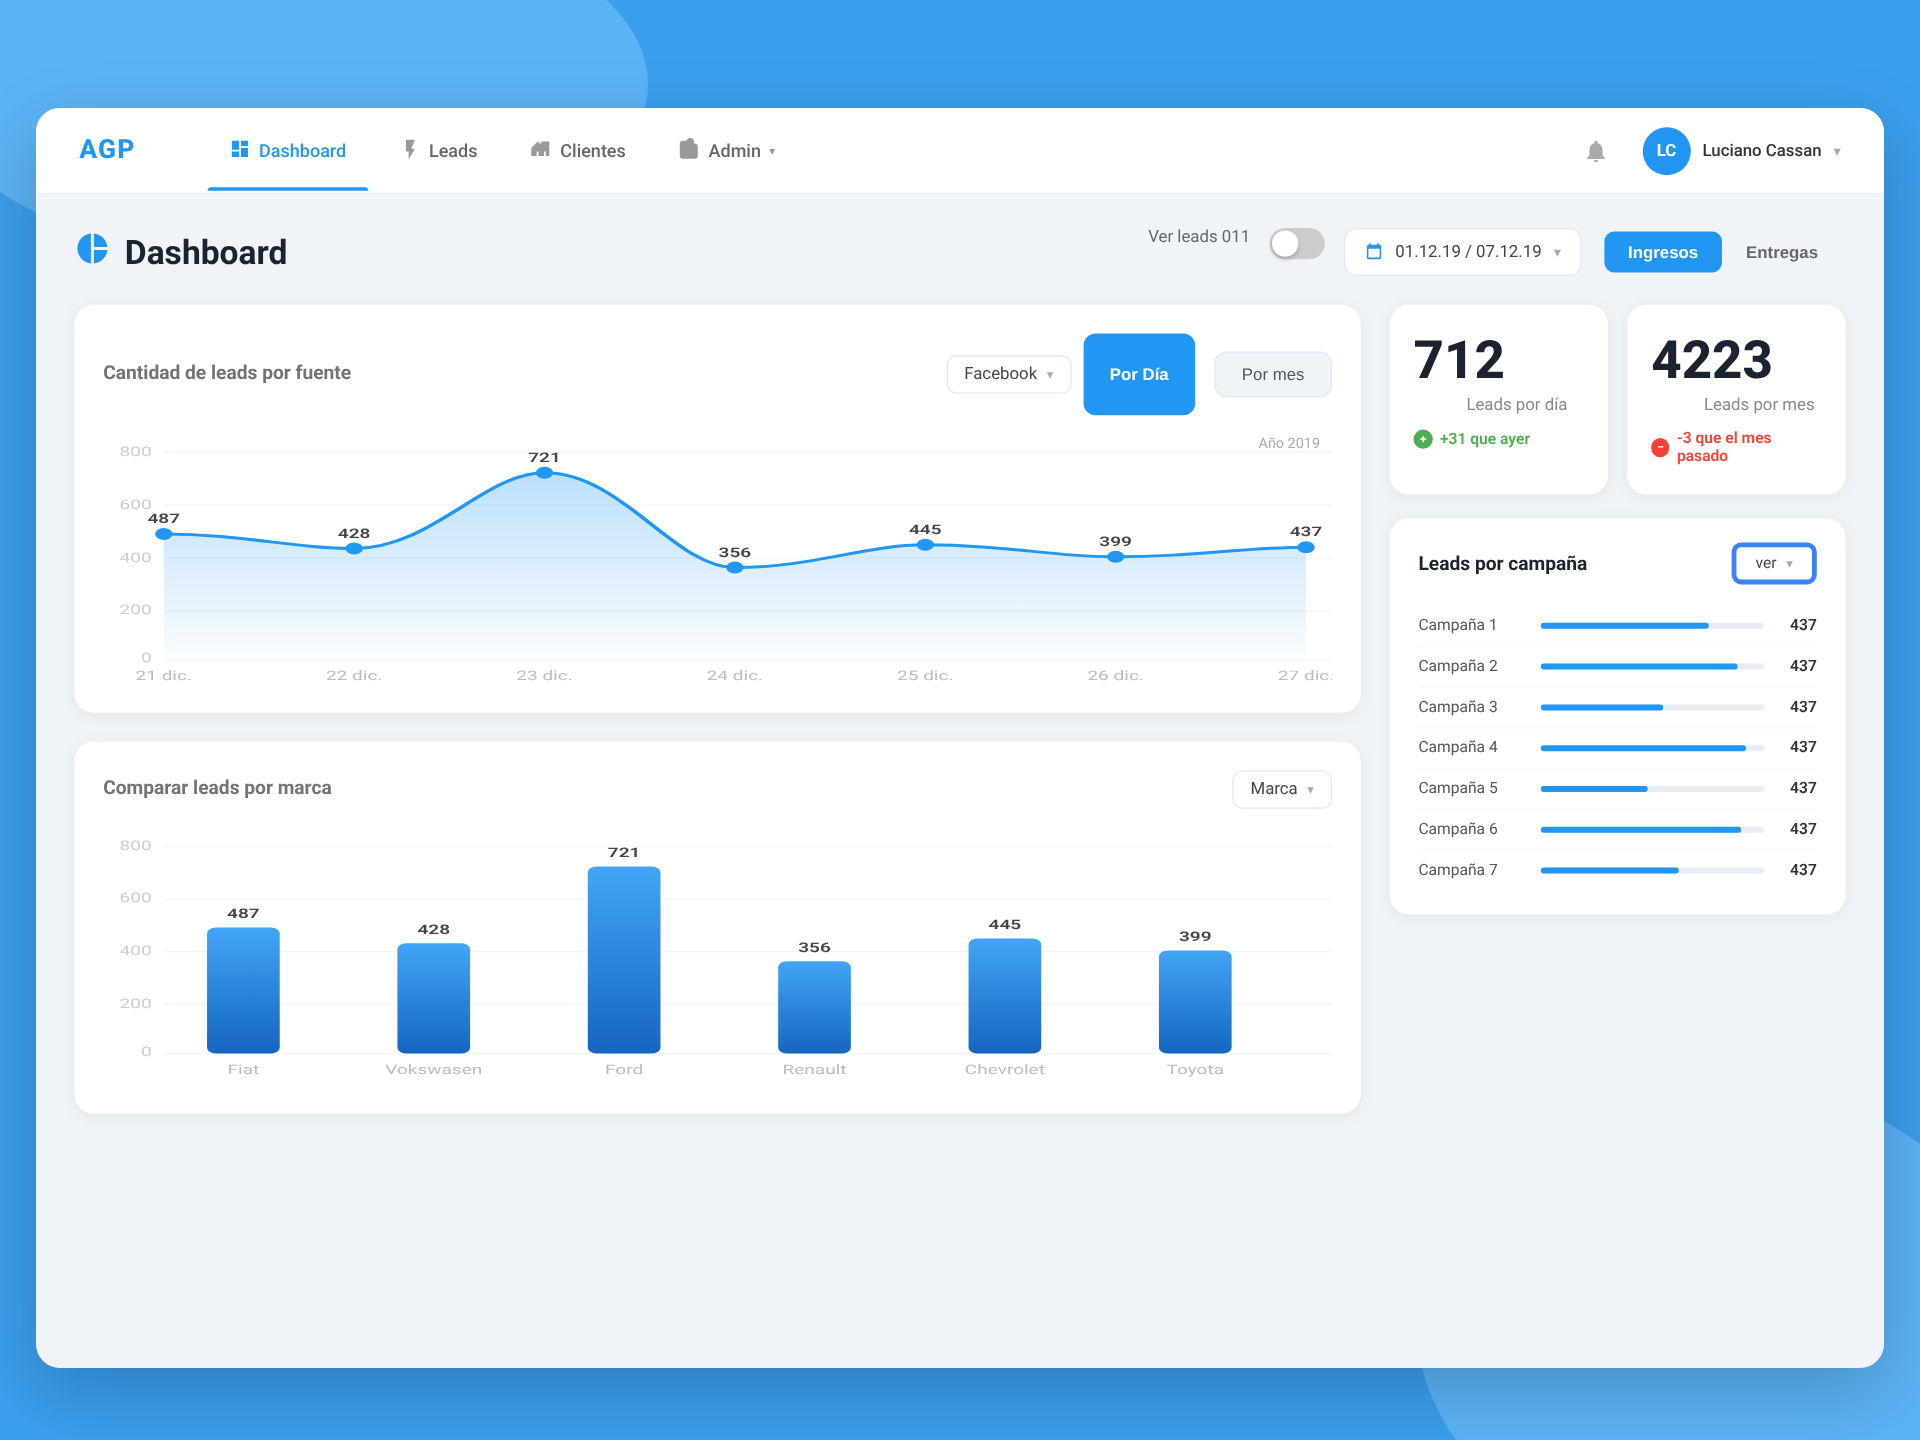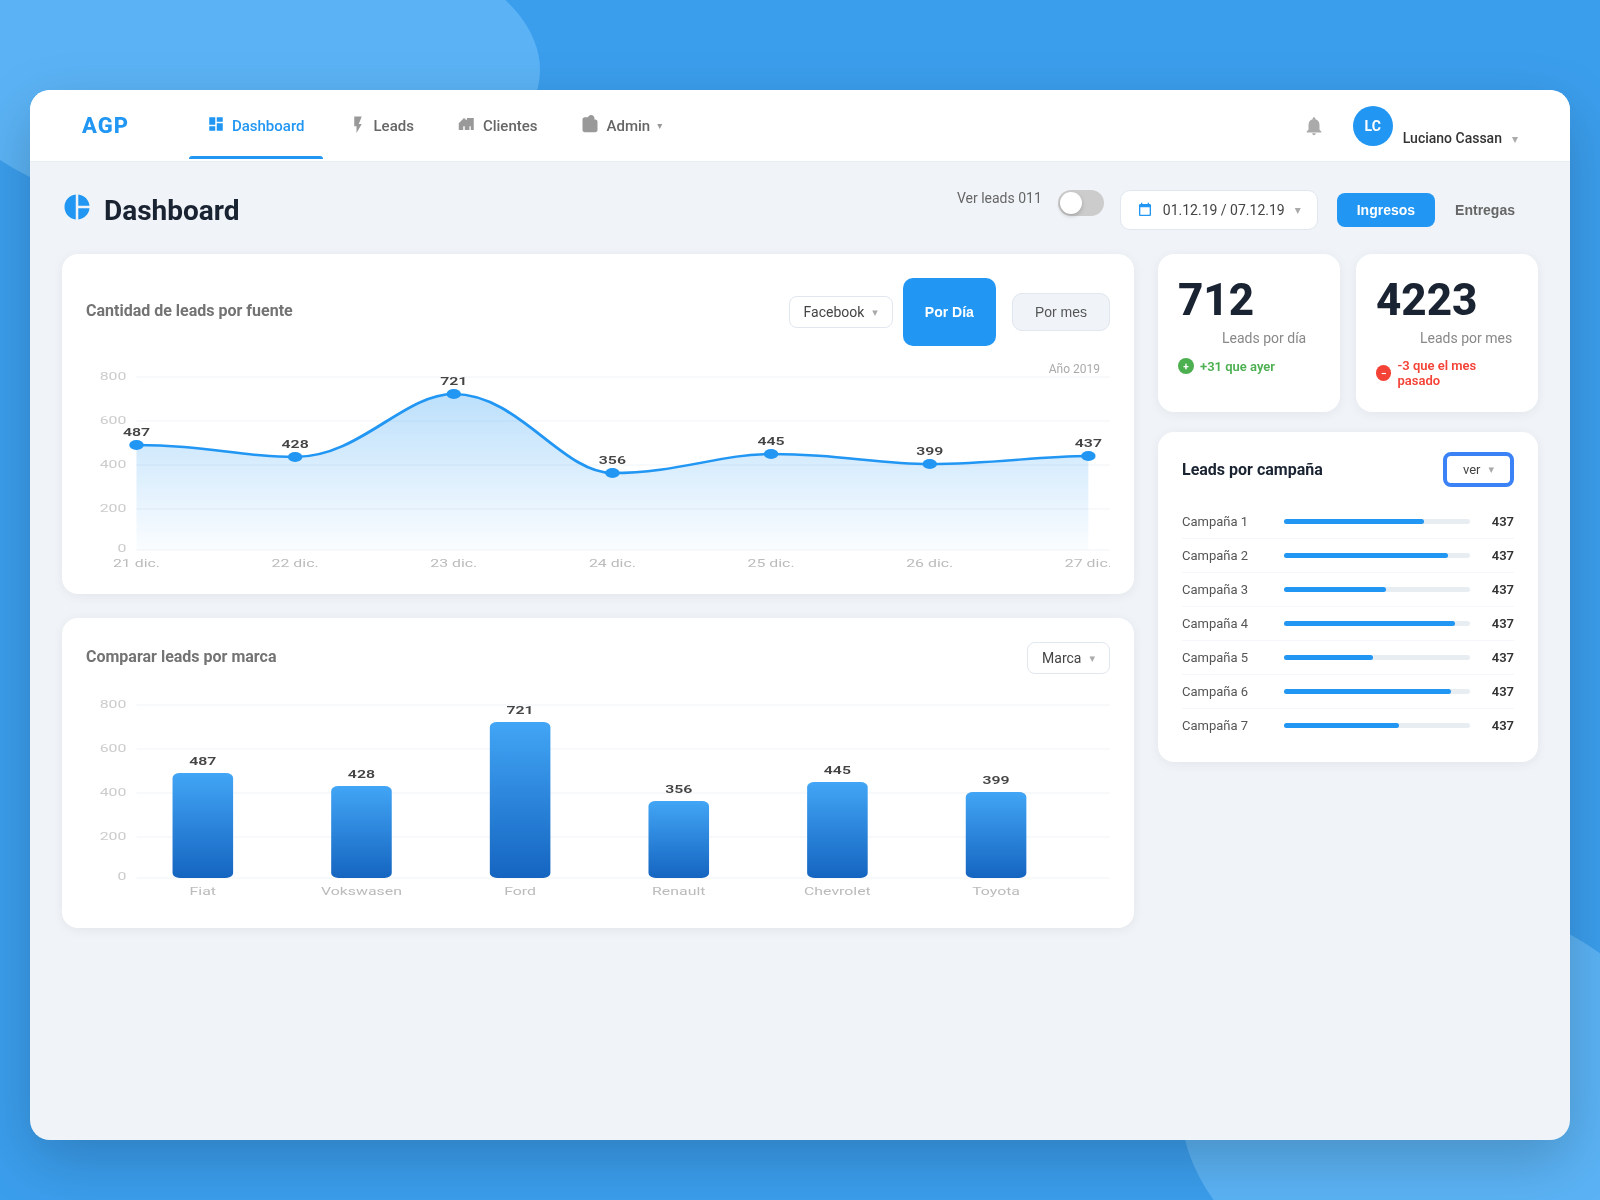--- a/index.html
+++ b/index.html
@@ -34,21 +34,21 @@
       margin: 90px 30px 30px 30px;
       min-height: 1050px;
       overflow: hidden;
       box-shadow: 0 20px 60px rgba(0,0,0,0.2);
     }
     
     .navbar {
       background: #fff;
       display: flex;
       align-items: center;
-      padding: 0 52px;
+      padding: 0 36px;
       height: 72px;
       border-bottom: 1px solid #e8edf2;
     }
     .nav-logo {
       font-size: 22px;
       font-weight: 800;
       color: #2196f3;
       margin-right: 60px;
       letter-spacing: 1px;
     }
@@ -102,21 +102,21 @@
       font-weight: 700;
       font-size: 14px;
       display: flex; align-items: center; justify-content: center;
     }
     .user-name {
       font-size: 14px;
       color: #333;
       font-weight: 500;
     }
     .user-info {
-      display: flex; align-items: flex-end; gap: 10px; cursor: pointer;
+      display: flex; align-items: center; gap: 10px; cursor: pointer;
     }
     
     .main-content {
       padding: 28px 32px;
     }
     
     .dash-header {
       display: flex;
       align-items: center;
       margin-bottom: 24px;

